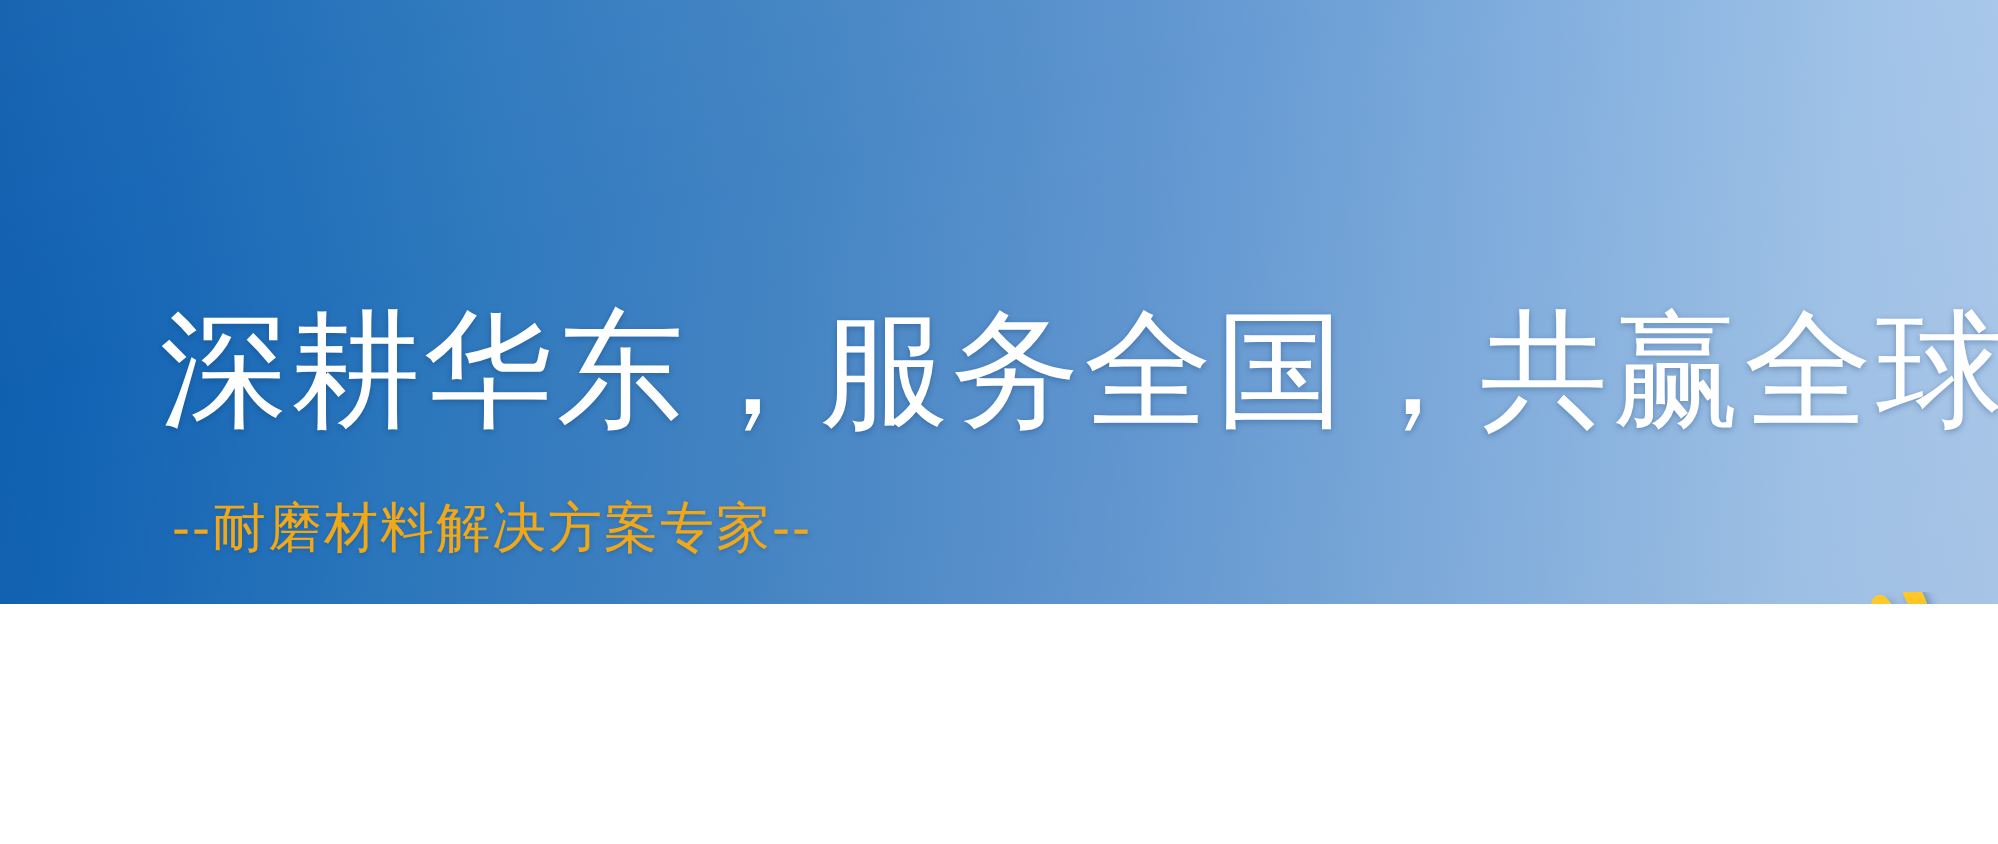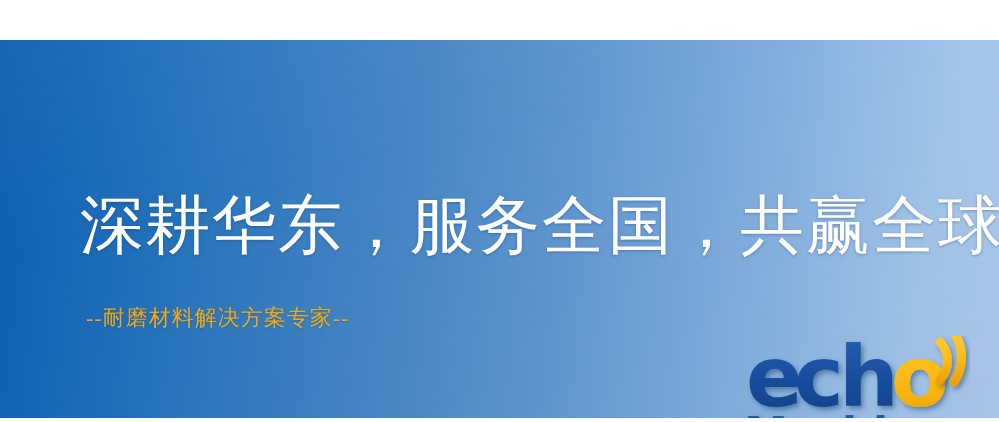--- a/index.html
+++ b/index.html
@@ -8,32 +8,31 @@
   }
   body {
     width: 999px;
     height: 422px;
     overflow: hidden;
     font-family: "Liberation Sans", sans-serif;
   }
   #banner {
     position: relative;
     width: 999px;
-    height: 378px;
+    height: 302px;
     background: linear-gradient(100deg,
         #0d5cad 0%,
         #1465b5 8%,
         #2d78bd 24%,
         #4585c4 40%,
         #6499d2 58%,
         #87b2e0 76%,
         #a3c5e9 90%,
         #aecbec 100%);
     overflow: hidden;
-    margin-top: 40px;
   }
 
   
   #sheen {
     position: absolute;
     inset: 0;
     background: linear-gradient(165deg,
         rgba(255,255,255,0.05) 0%,
         rgba(255,255,255,0.0) 35%,
         rgba(0,40,90,0.045) 100%);
@@ -49,23 +48,23 @@
     line-height: 1.05;
     color: #ffffff;
     letter-spacing: 2px;
     white-space: nowrap;
     text-shadow: 0 1px 3px rgba(10,50,100,0.33);
   }
 
   #subtitle {
     position: absolute;
     left: 86px;
-    top: 266px;
-    font-family: Liberation Serif, serif;
-    font-size: 22px;
+    top: 250px;
+    font-family: Liberation Sans, sans-serif;
+    font-size: 27px;
     line-height: 1.1;
     color: #f0a818;
     letter-spacing: 1px;
     white-space: nowrap;
     text-shadow: 0 1px 2px rgba(20,60,110,0.28);
   }
 
   
   #logo {
     position: absolute;

